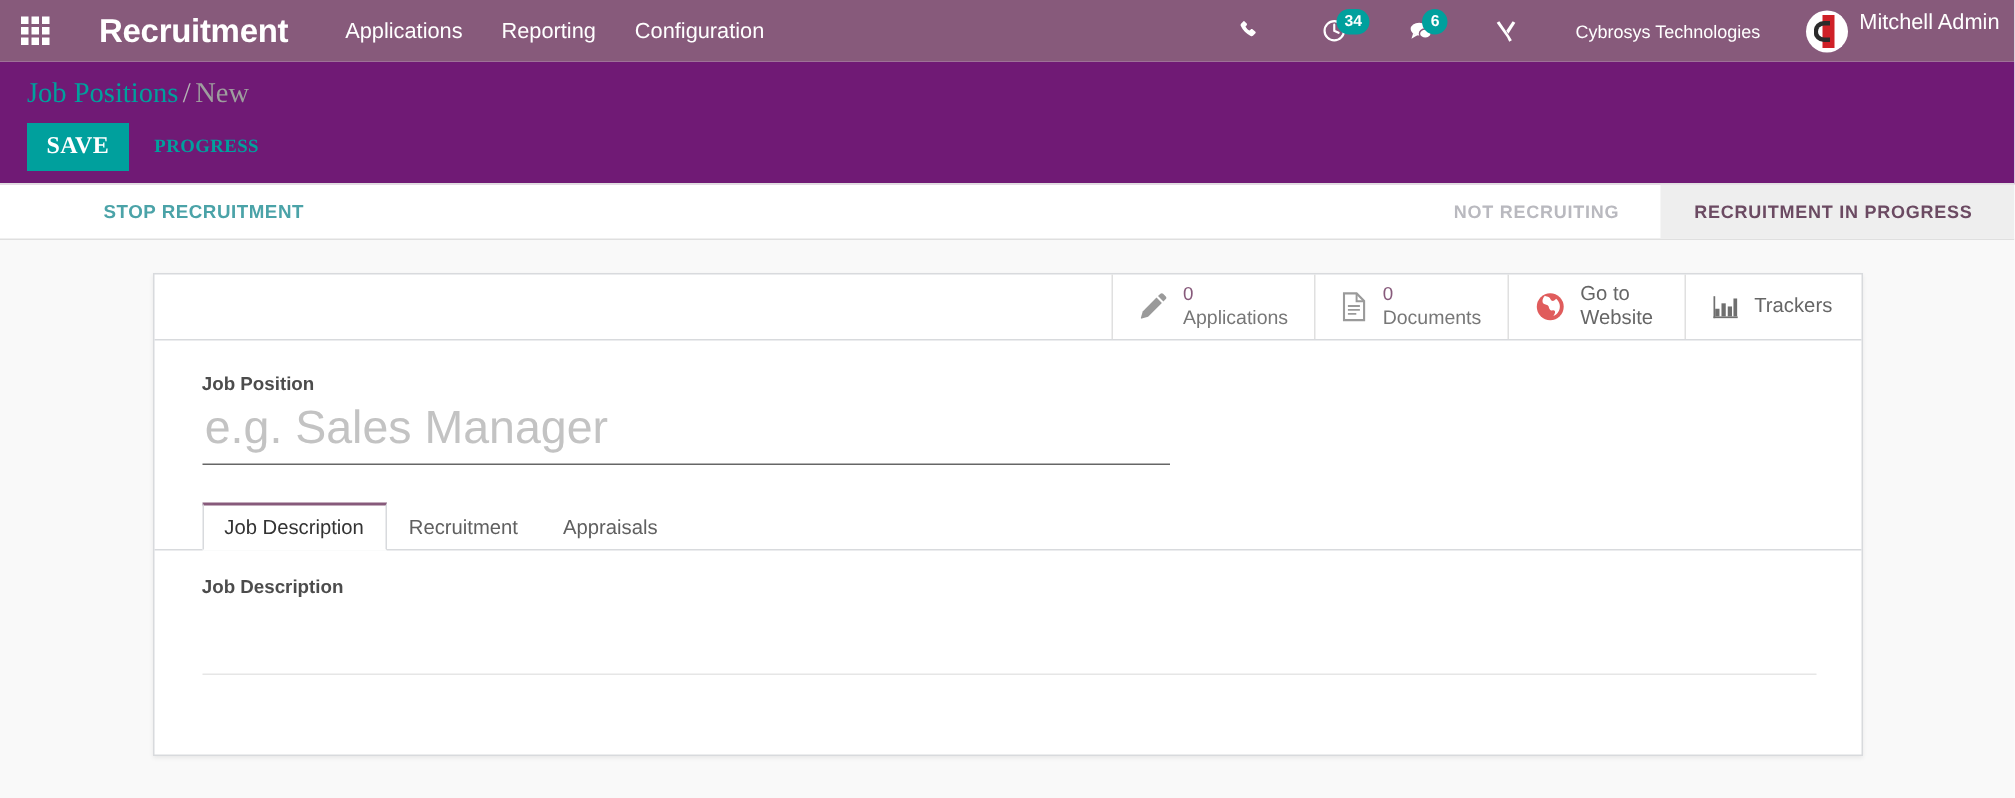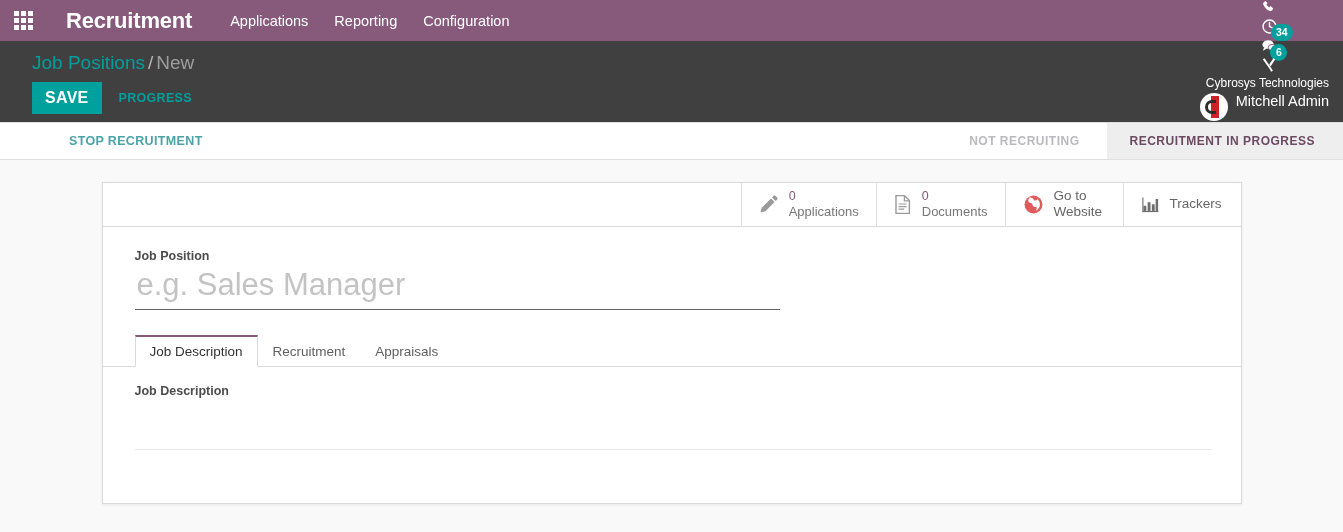--- a/index.html
+++ b/index.html
@@ -50,22 +50,21 @@
     cursor: pointer;
     padding: 2px 0;
   }
 
   .nav-right {
     position: absolute;
     right: 0; top: 0;
     height: 41px;
     display: flex;
     align-items: center;
-    gap: 3px;
-    flex-direction: column;
+    gap: 16px;
   }
   .sysicon {
     position: relative;
     height: 41px;
     display: flex; align-items: center;
     padding: 0 12px;
     cursor: pointer;
   }
   .sysicon svg { display: block; }
   .badge {
@@ -114,23 +113,24 @@
     position: absolute; left: 5px; top: 7px;
     width: 11px; height: 14px;
     border: 3px solid #2b2b2b;
     border-right: none;
     border-radius: 7px 0 0 7px;
   }
   .username { font-size: 14.5px; color:#ffffff; }
 
   
   .control-panel {
-    background: #404040;
+    background: #701a75;
     border-bottom: 1px solid #dfdfdf;
-    padding: 10px 18px 8px 32px;
+    padding: 10px 18px 8px 18px;
+    font-family: Liberation Serif, serif;
   }
   .breadcrumb {
     font-size: 19px;
     color: #9e9e9e;
     line-height: 1.25;
     margin-bottom: 7px;
   }
   .breadcrumb .bc-link {
     color: #00A09D;
     cursor: pointer;

